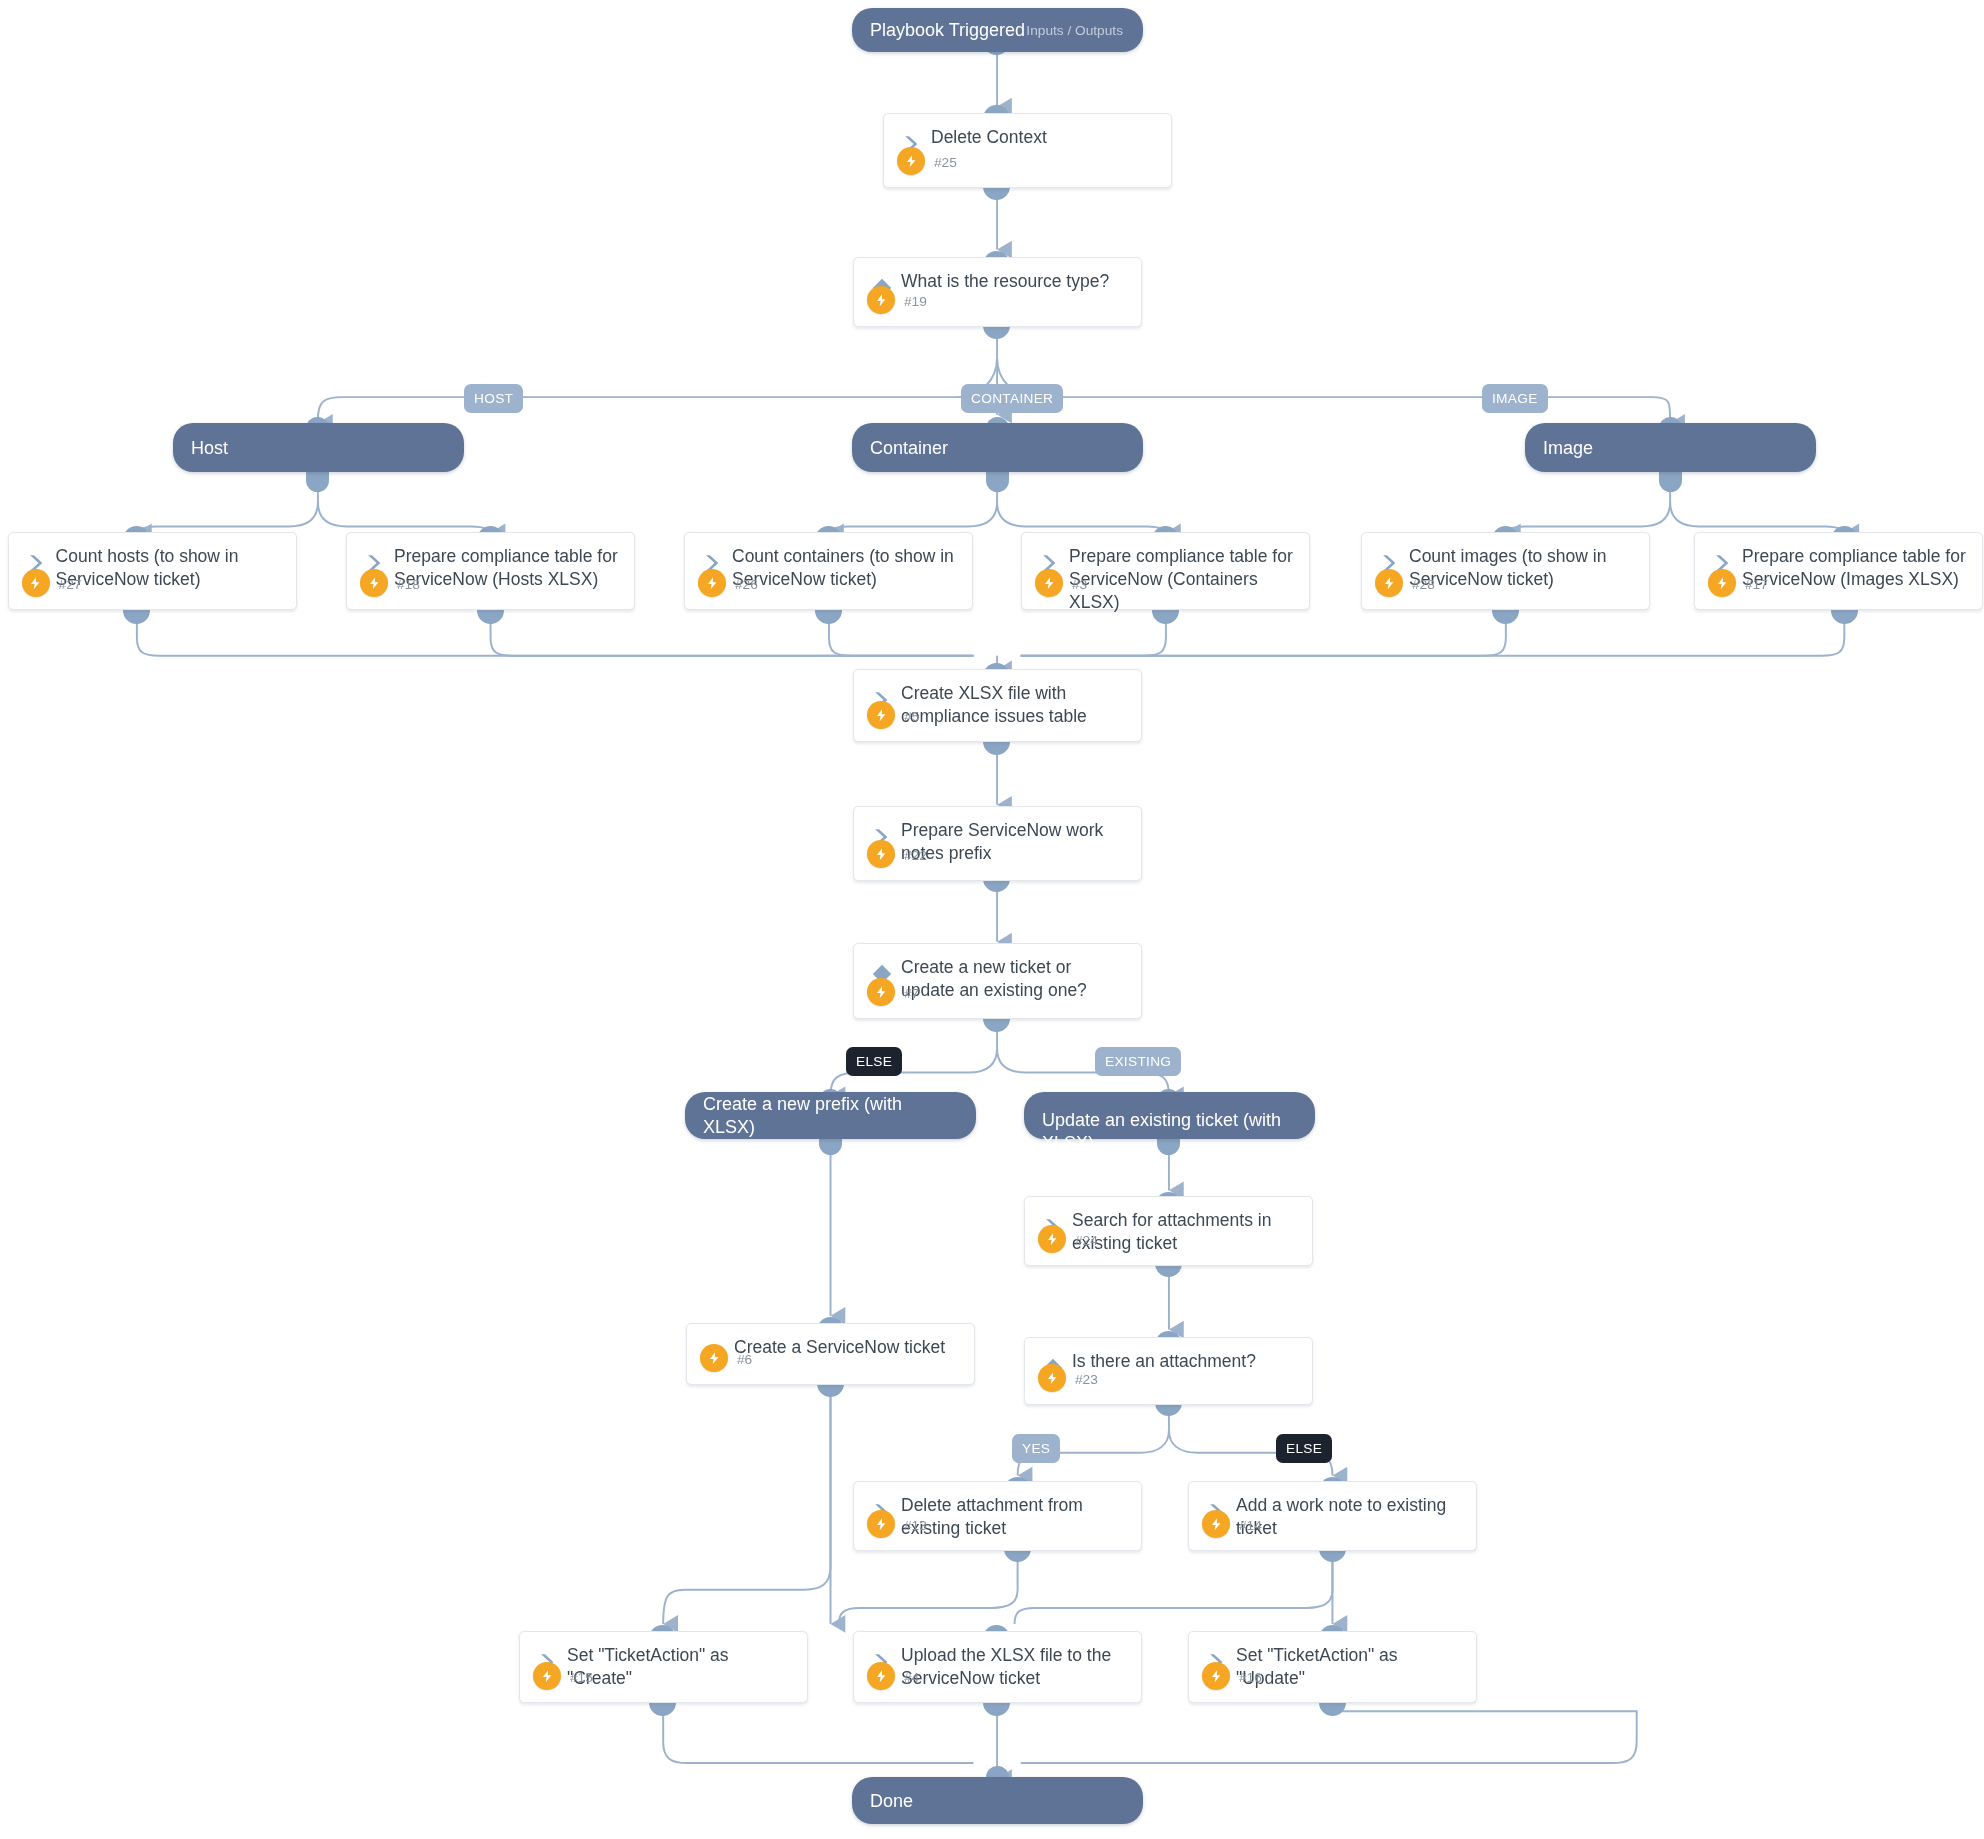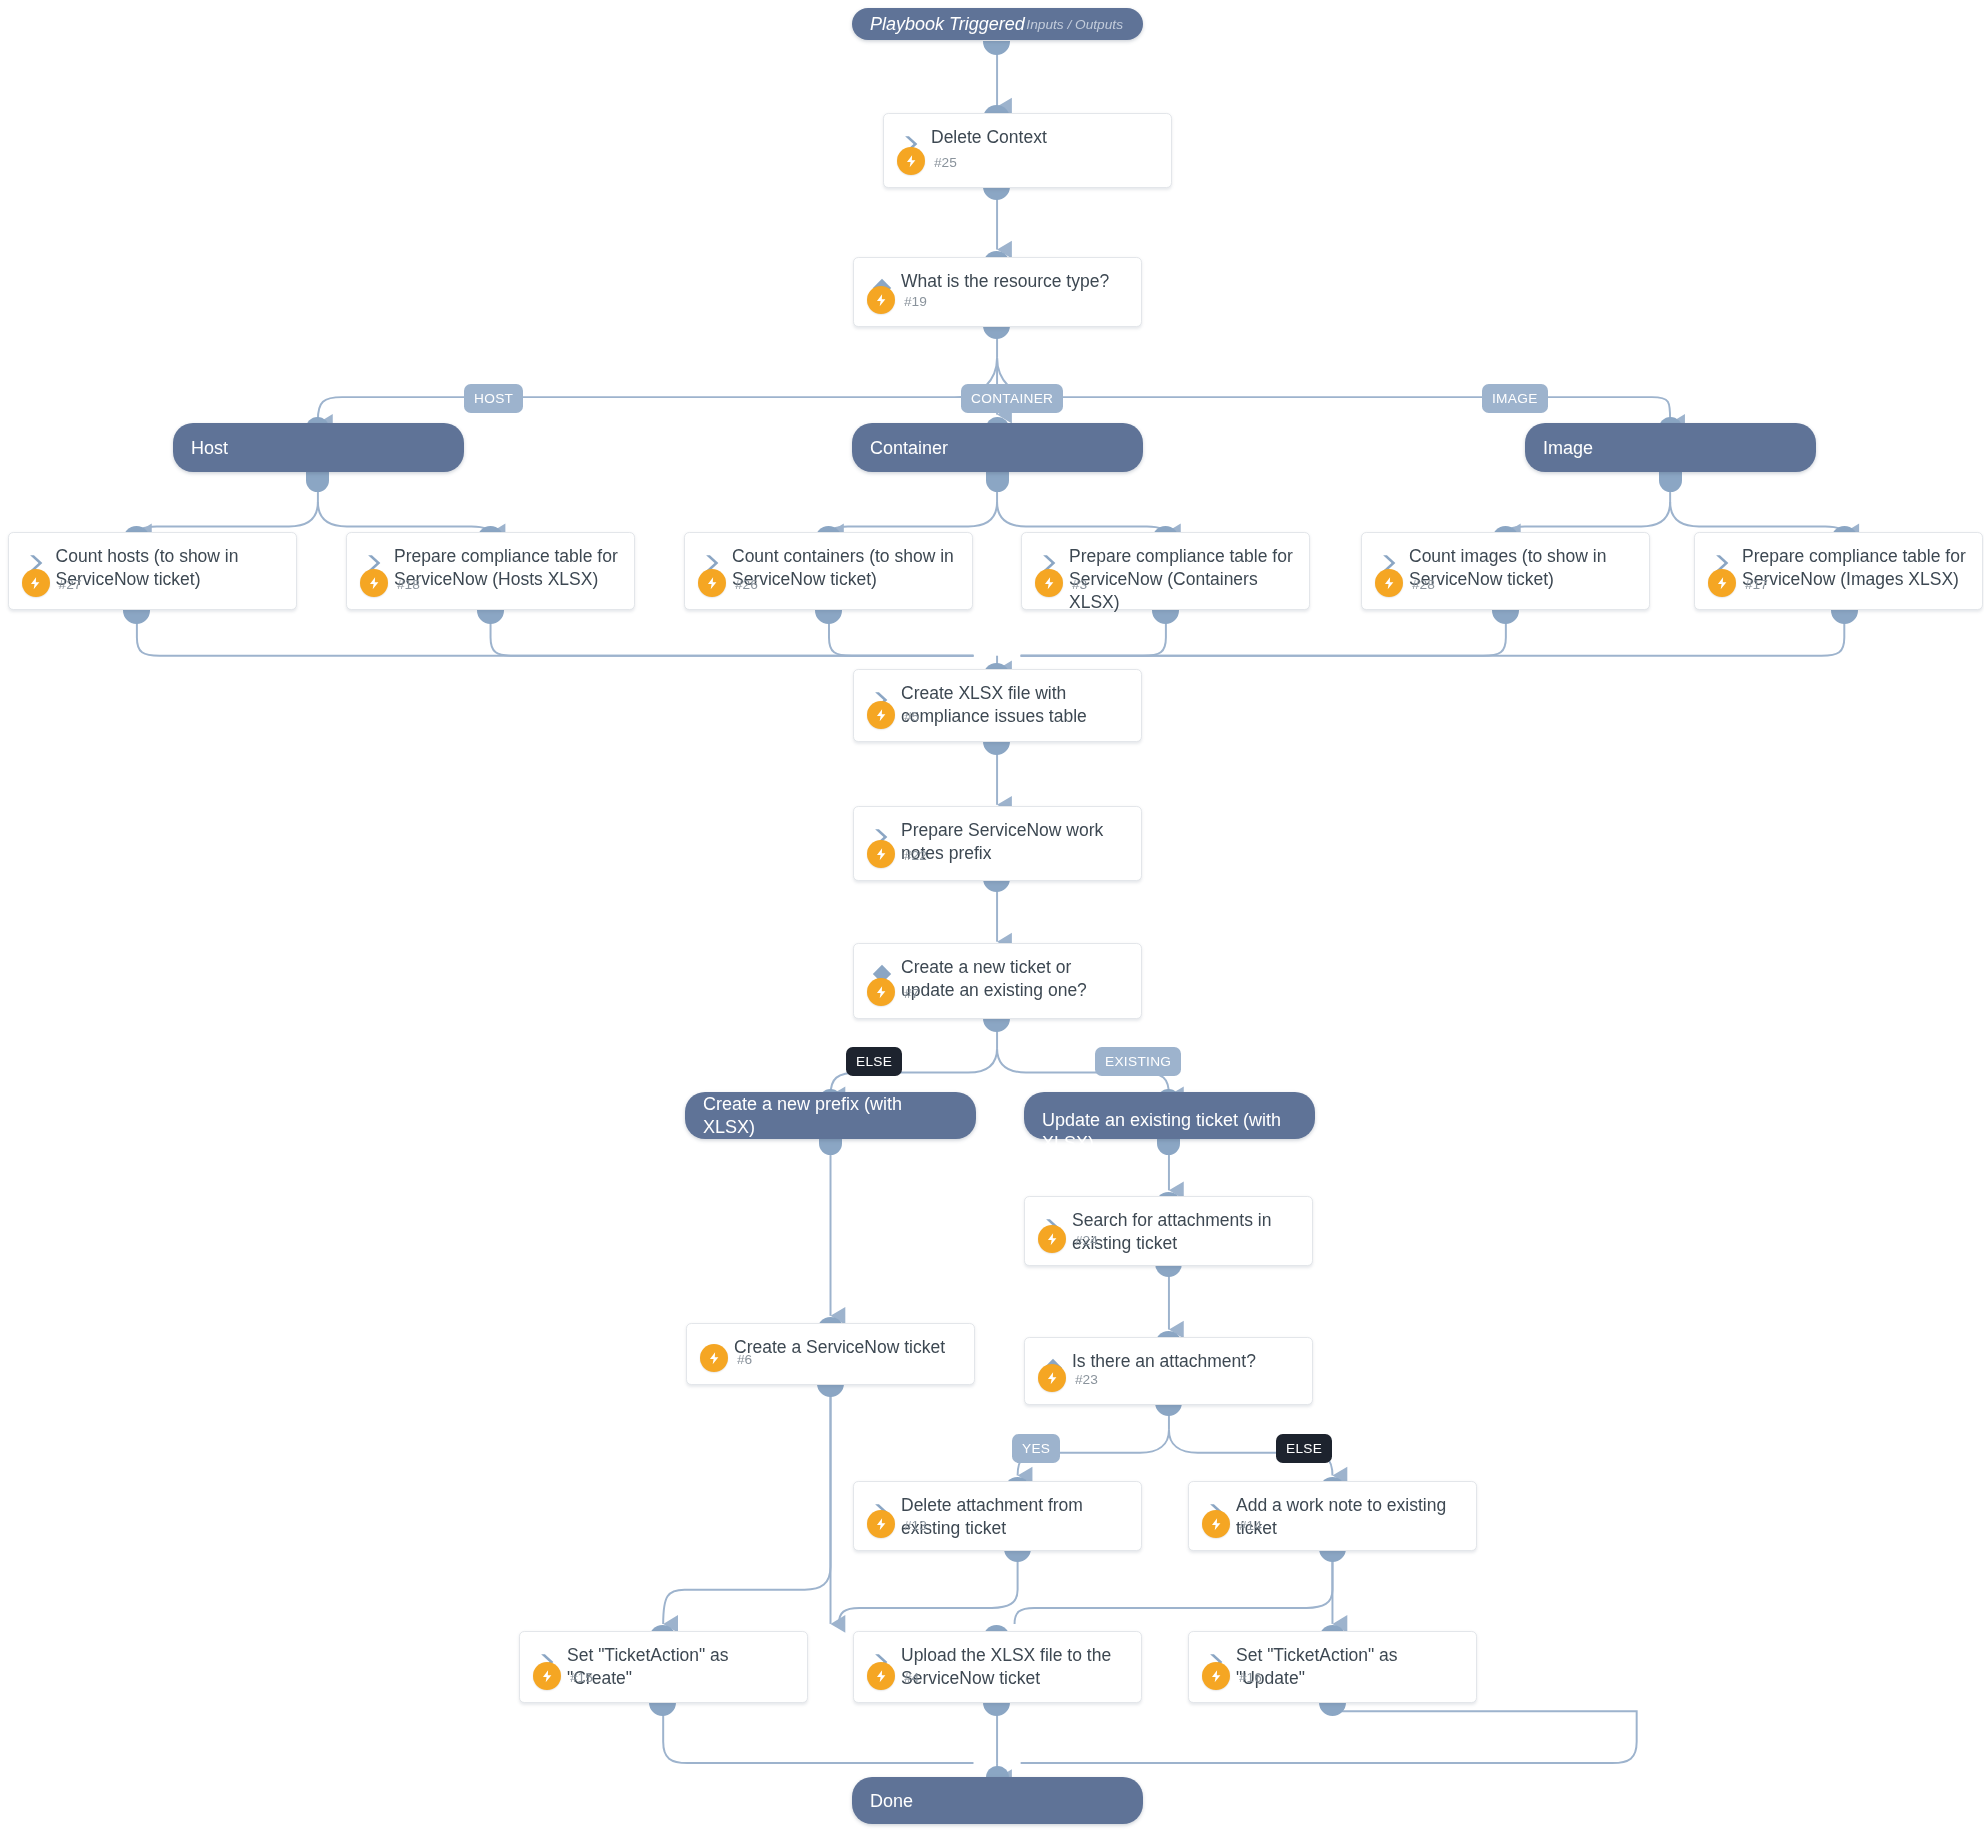--- a/index.html
+++ b/index.html
@@ -213,21 +213,21 @@
 
   <div class="port in" style="left:649px;top:1625px;"></div>
   <div class="port out" style="left:649px;top:1702px;"></div>
   <div class="port in" style="left:983px;top:1625px;"></div>
   <div class="port out" style="left:983px;top:1702px;"></div>
   <div class="port in" style="left:1319px;top:1625px;"></div>
   <div class="port out" style="left:1319px;top:1702px;"></div>
 
   <div class="port tall in" style="left:986px;top:1766px;"></div>
 
-  <div class="pill" style="left:852px;top:7.6px;width:291px;height:32px;font-style:italic;">
+  <div class="pill" style="left:852px;top:7.6px;width:291px;height:44px;">
     <span class="plabel">Playbook Triggered</span>
     <span class="pside">Inputs / Outputs</span>
   </div>
 
   <div class="card" style="left:883px;top:113px;width:289px;height:75px;">
     <span class="ico">
       <svg viewBox="0 0 34 34">
           <path d="M8 7 L19 17 L8 27 L13 27 L24 17 L13 7 Z" fill="#8ba6c4"></path>
         </svg>
     </span>

